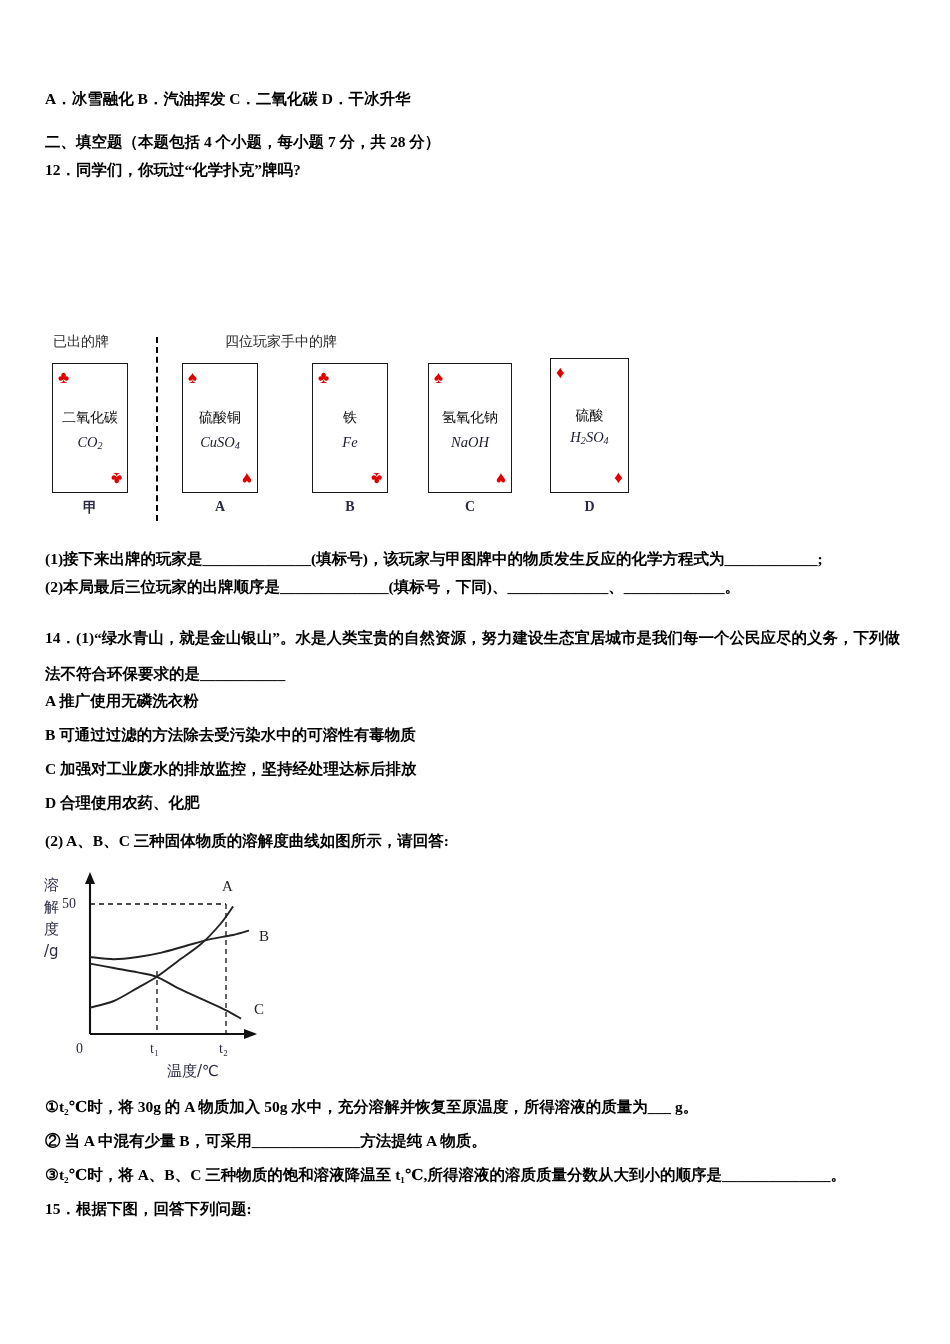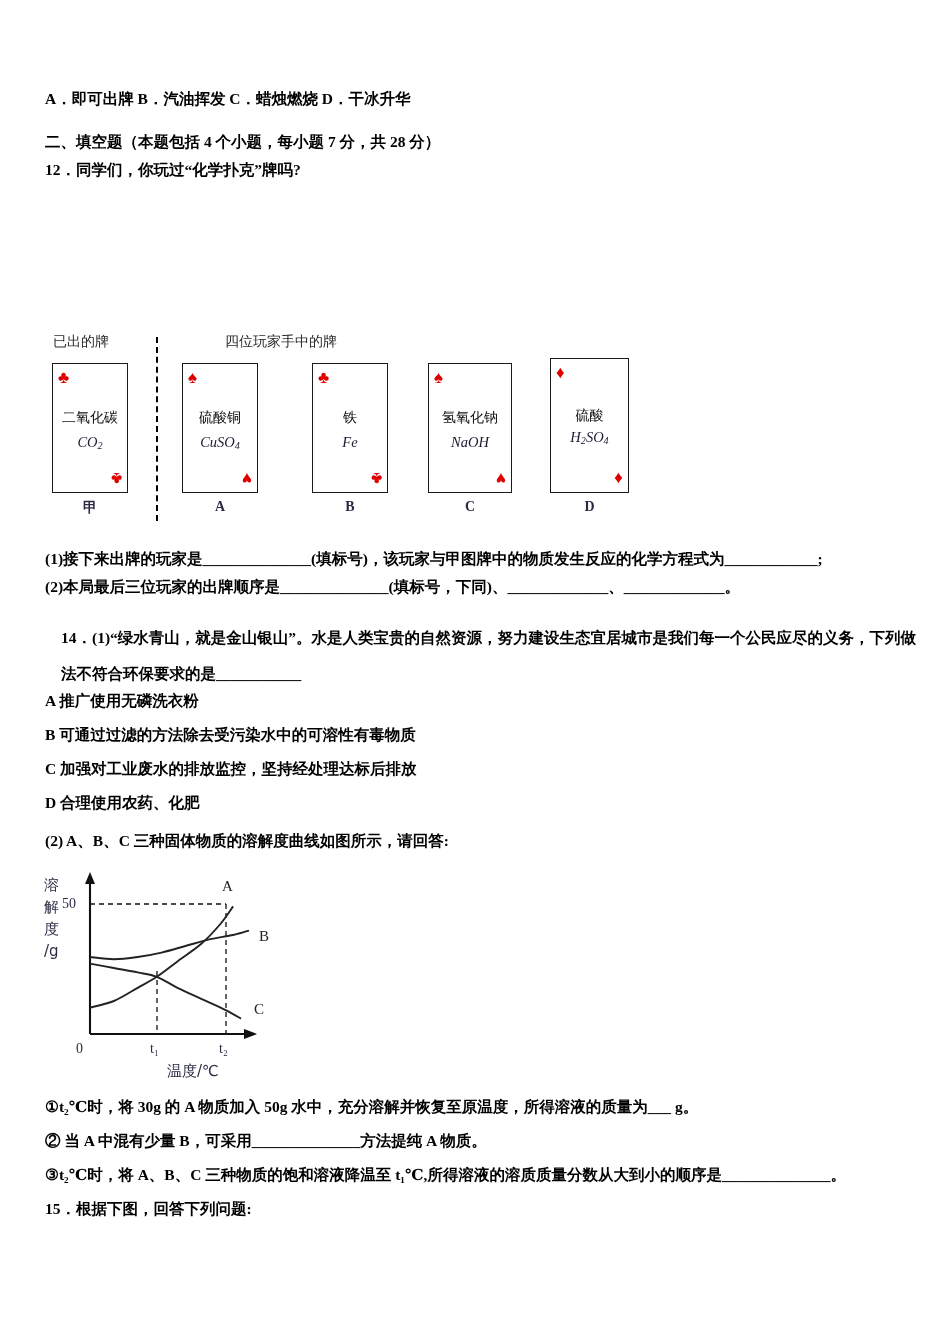--- a/index.html
+++ b/index.html
@@ -128,21 +128,21 @@
     font-family: "Liberation Serif", serif;
     font-size: 15px;
     color: #222;
   }
 </style>
 </head>
 <body>
 
 <div class="page">
 
-  <div class="line" style="left:45px; top:90px;">A．即可出牌  B．汽油挥发  C．蜡烛燃烧  D．干冰升华</div>
+  <div class="line" style="left:45px; top:90px;">A．冰雪融化  B．汽油挥发  C．二氧化碳  D．干冰升华</div>
 
   <div class="line" style="left:45px; top:133px;">二、填空题（本题包括 4 个小题，每小题 7 分，共 28 分）</div>
 
   <div class="line" style="left:45px; top:161px;">12．同学们，你玩过“化学扑克”牌吗?</div>
 
 
   <div id="cards-figure">
 
     <div class="fig-label" style="left:8px; top:0px;">已出的牌</div>
 
@@ -188,21 +188,21 @@
       <div class="card-formula" style="top:70px;">H<sub>2</sub>SO<sub>4</sub></div>
       <span class="suit br">♦</span>
     </div>
     <div class="card-caption" style="left:505px; width:79px; top:166px;">D</div>
   </div>
 
   <div class="line" style="left:45px; top:550px;">(1)接下来出牌的玩家是______________(填标号)，该玩家与甲图牌中的物质发生反应的化学方程式为____________;</div>
 
   <div class="line" style="left:45px; top:578px;">(2)本局最后三位玩家的出牌顺序是______________(填标号，下同)、_____________、_____________。</div>
 
-  <div class="wrapline" style="left:61px; top:620px; width:862px; line-height:36px;">14．(1)“绿水青山，就是金山银山”。水是人类宝贵的自然资源，努力建设生态宜居城市是我们每一个公民应尽的义务，下列做法不符合环保要求的是___________</div>
+  <div class="wrapline" style="left:45px; top:620px; width:862px; line-height:36px;">14．(1)“绿水青山，就是金山银山”。水是人类宝贵的自然资源，努力建设生态宜居城市是我们每一个公民应尽的义务，下列做法不符合环保要求的是___________</div>
 
   <div class="line" style="left:45px; top:692px;">A 推广使用无磷洗衣粉</div>
   <div class="line" style="left:45px; top:760px;">C 加强对工业废水的排放监控，坚持经处理达标后排放</div>
   <div class="line" style="left:45px; top:726px;">B 可通过过滤的方法除去受污染水中的可溶性有毒物质</div>
   <div class="line" style="left:45px; top:794px;">D 合理使用农药、化肥</div>
 
   <div class="line" style="left:45px; top:832px;">(2) A、B、C 三种固体物质的溶解度曲线如图所示，请回答:</div>
 
   <div id="solubility-chart">
 

